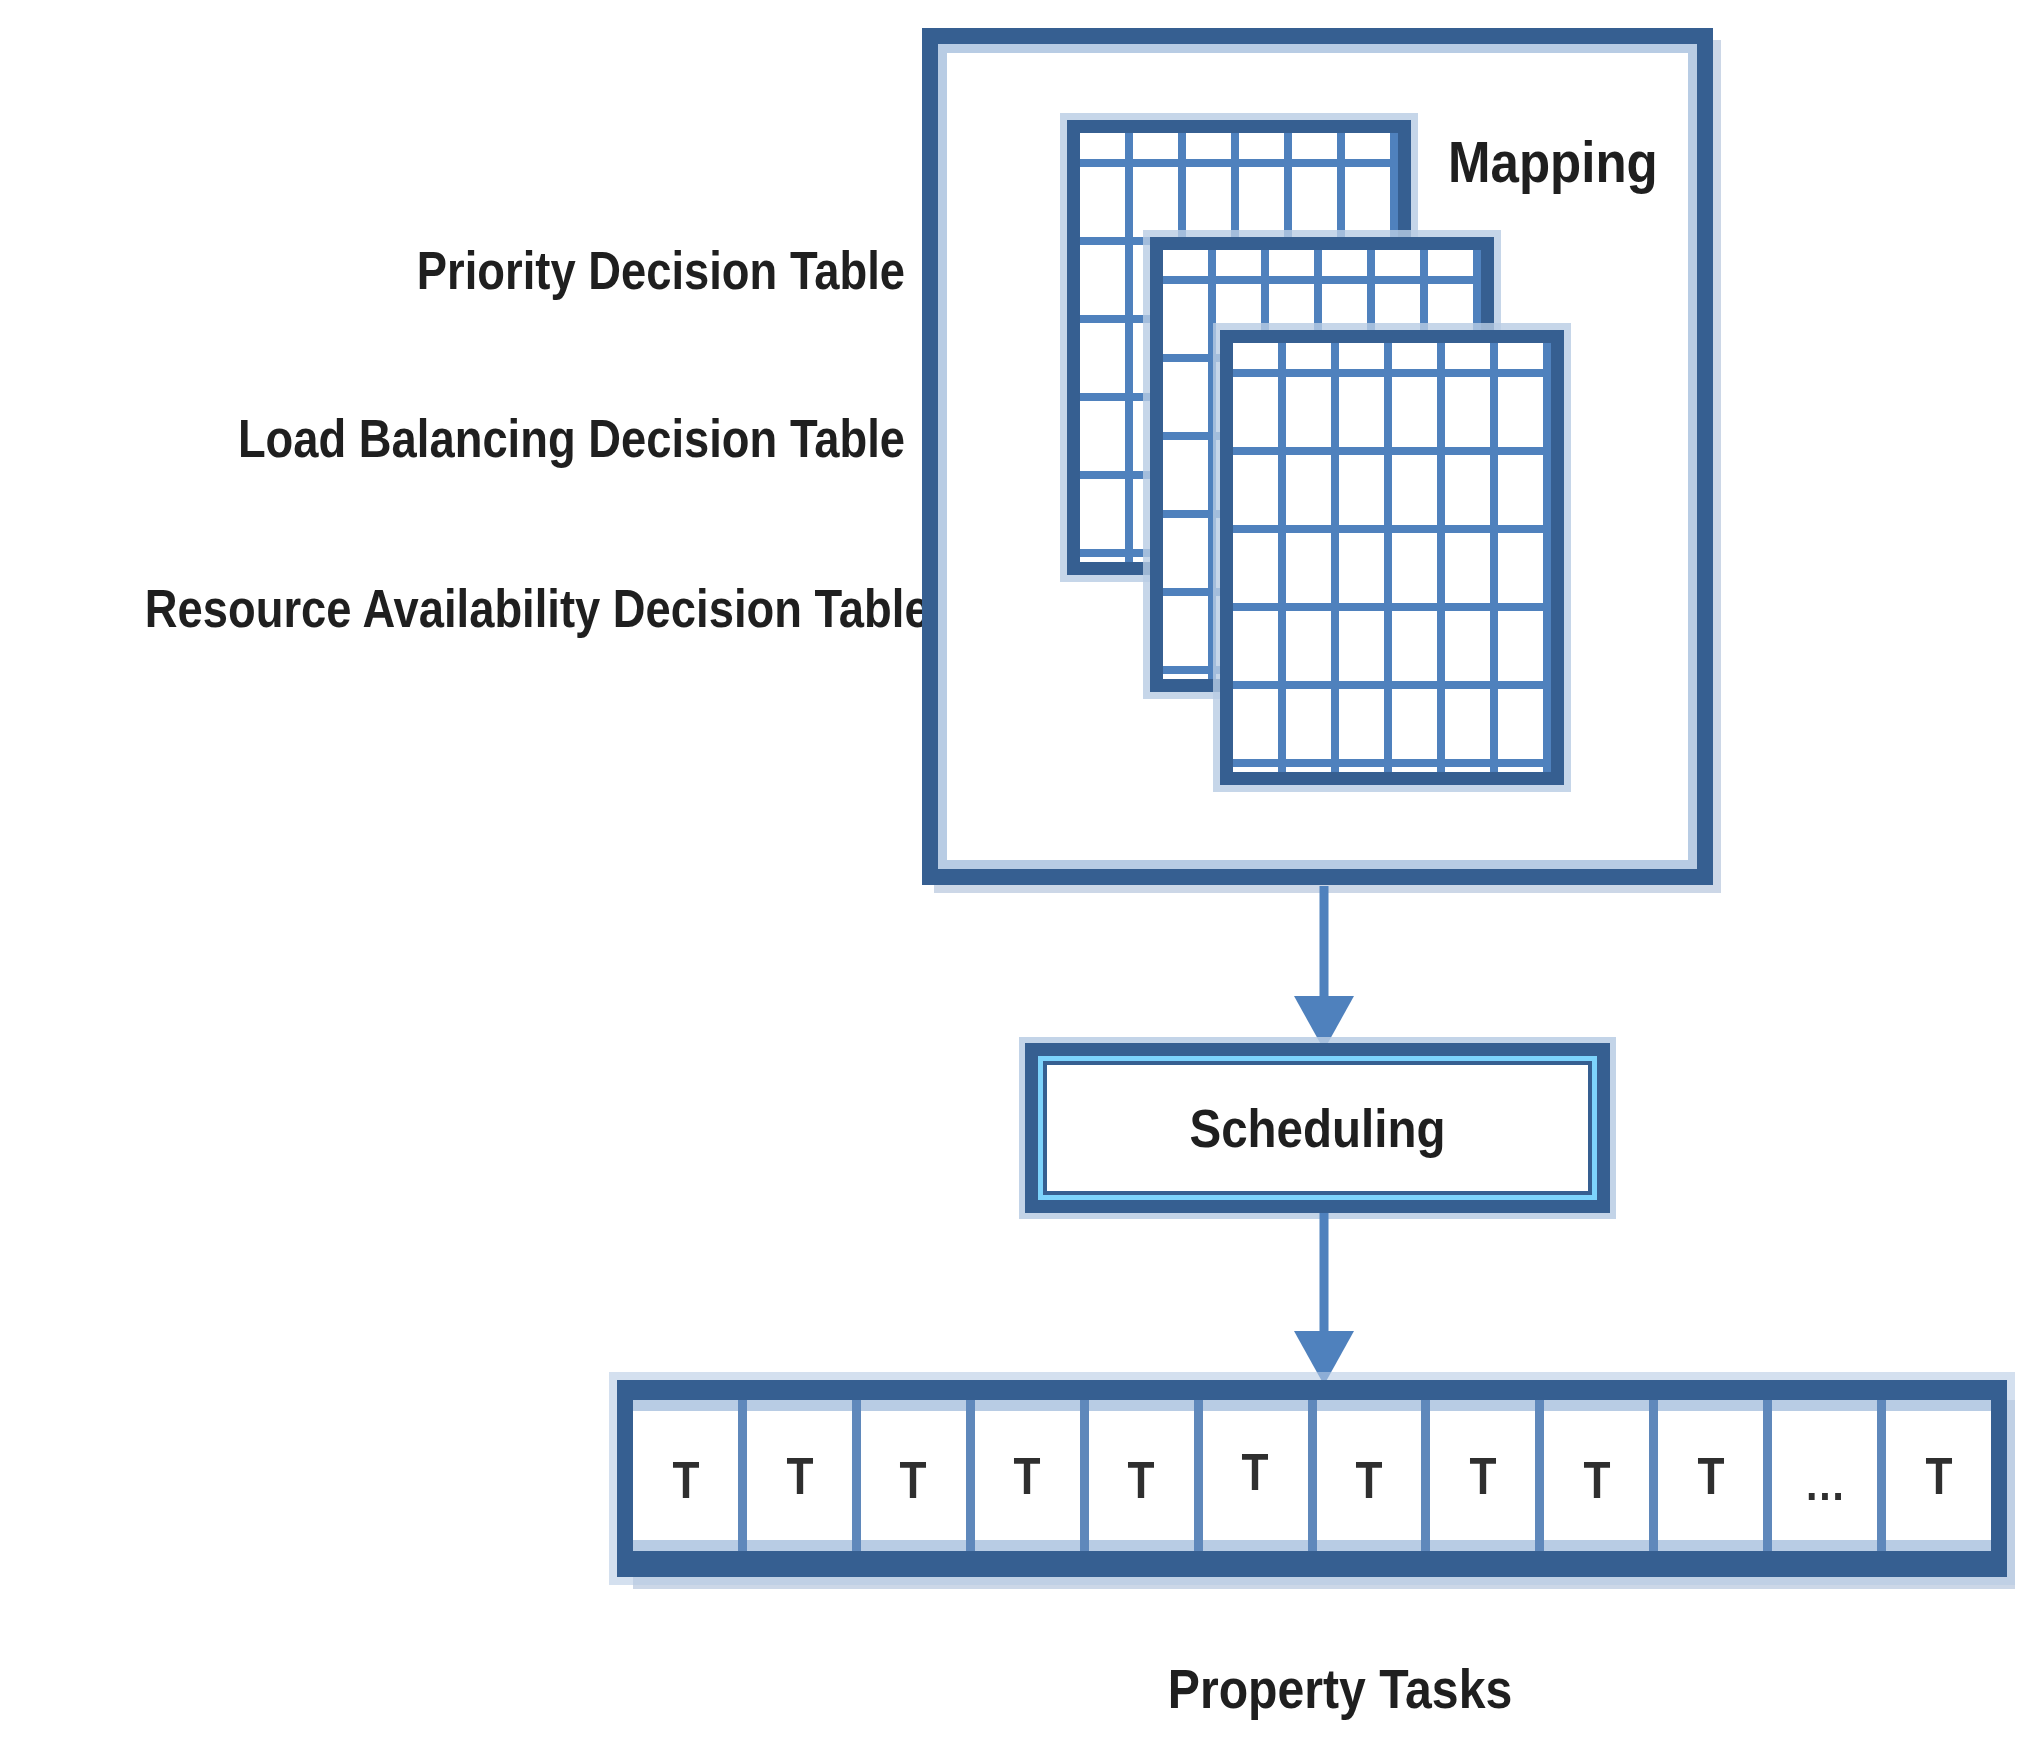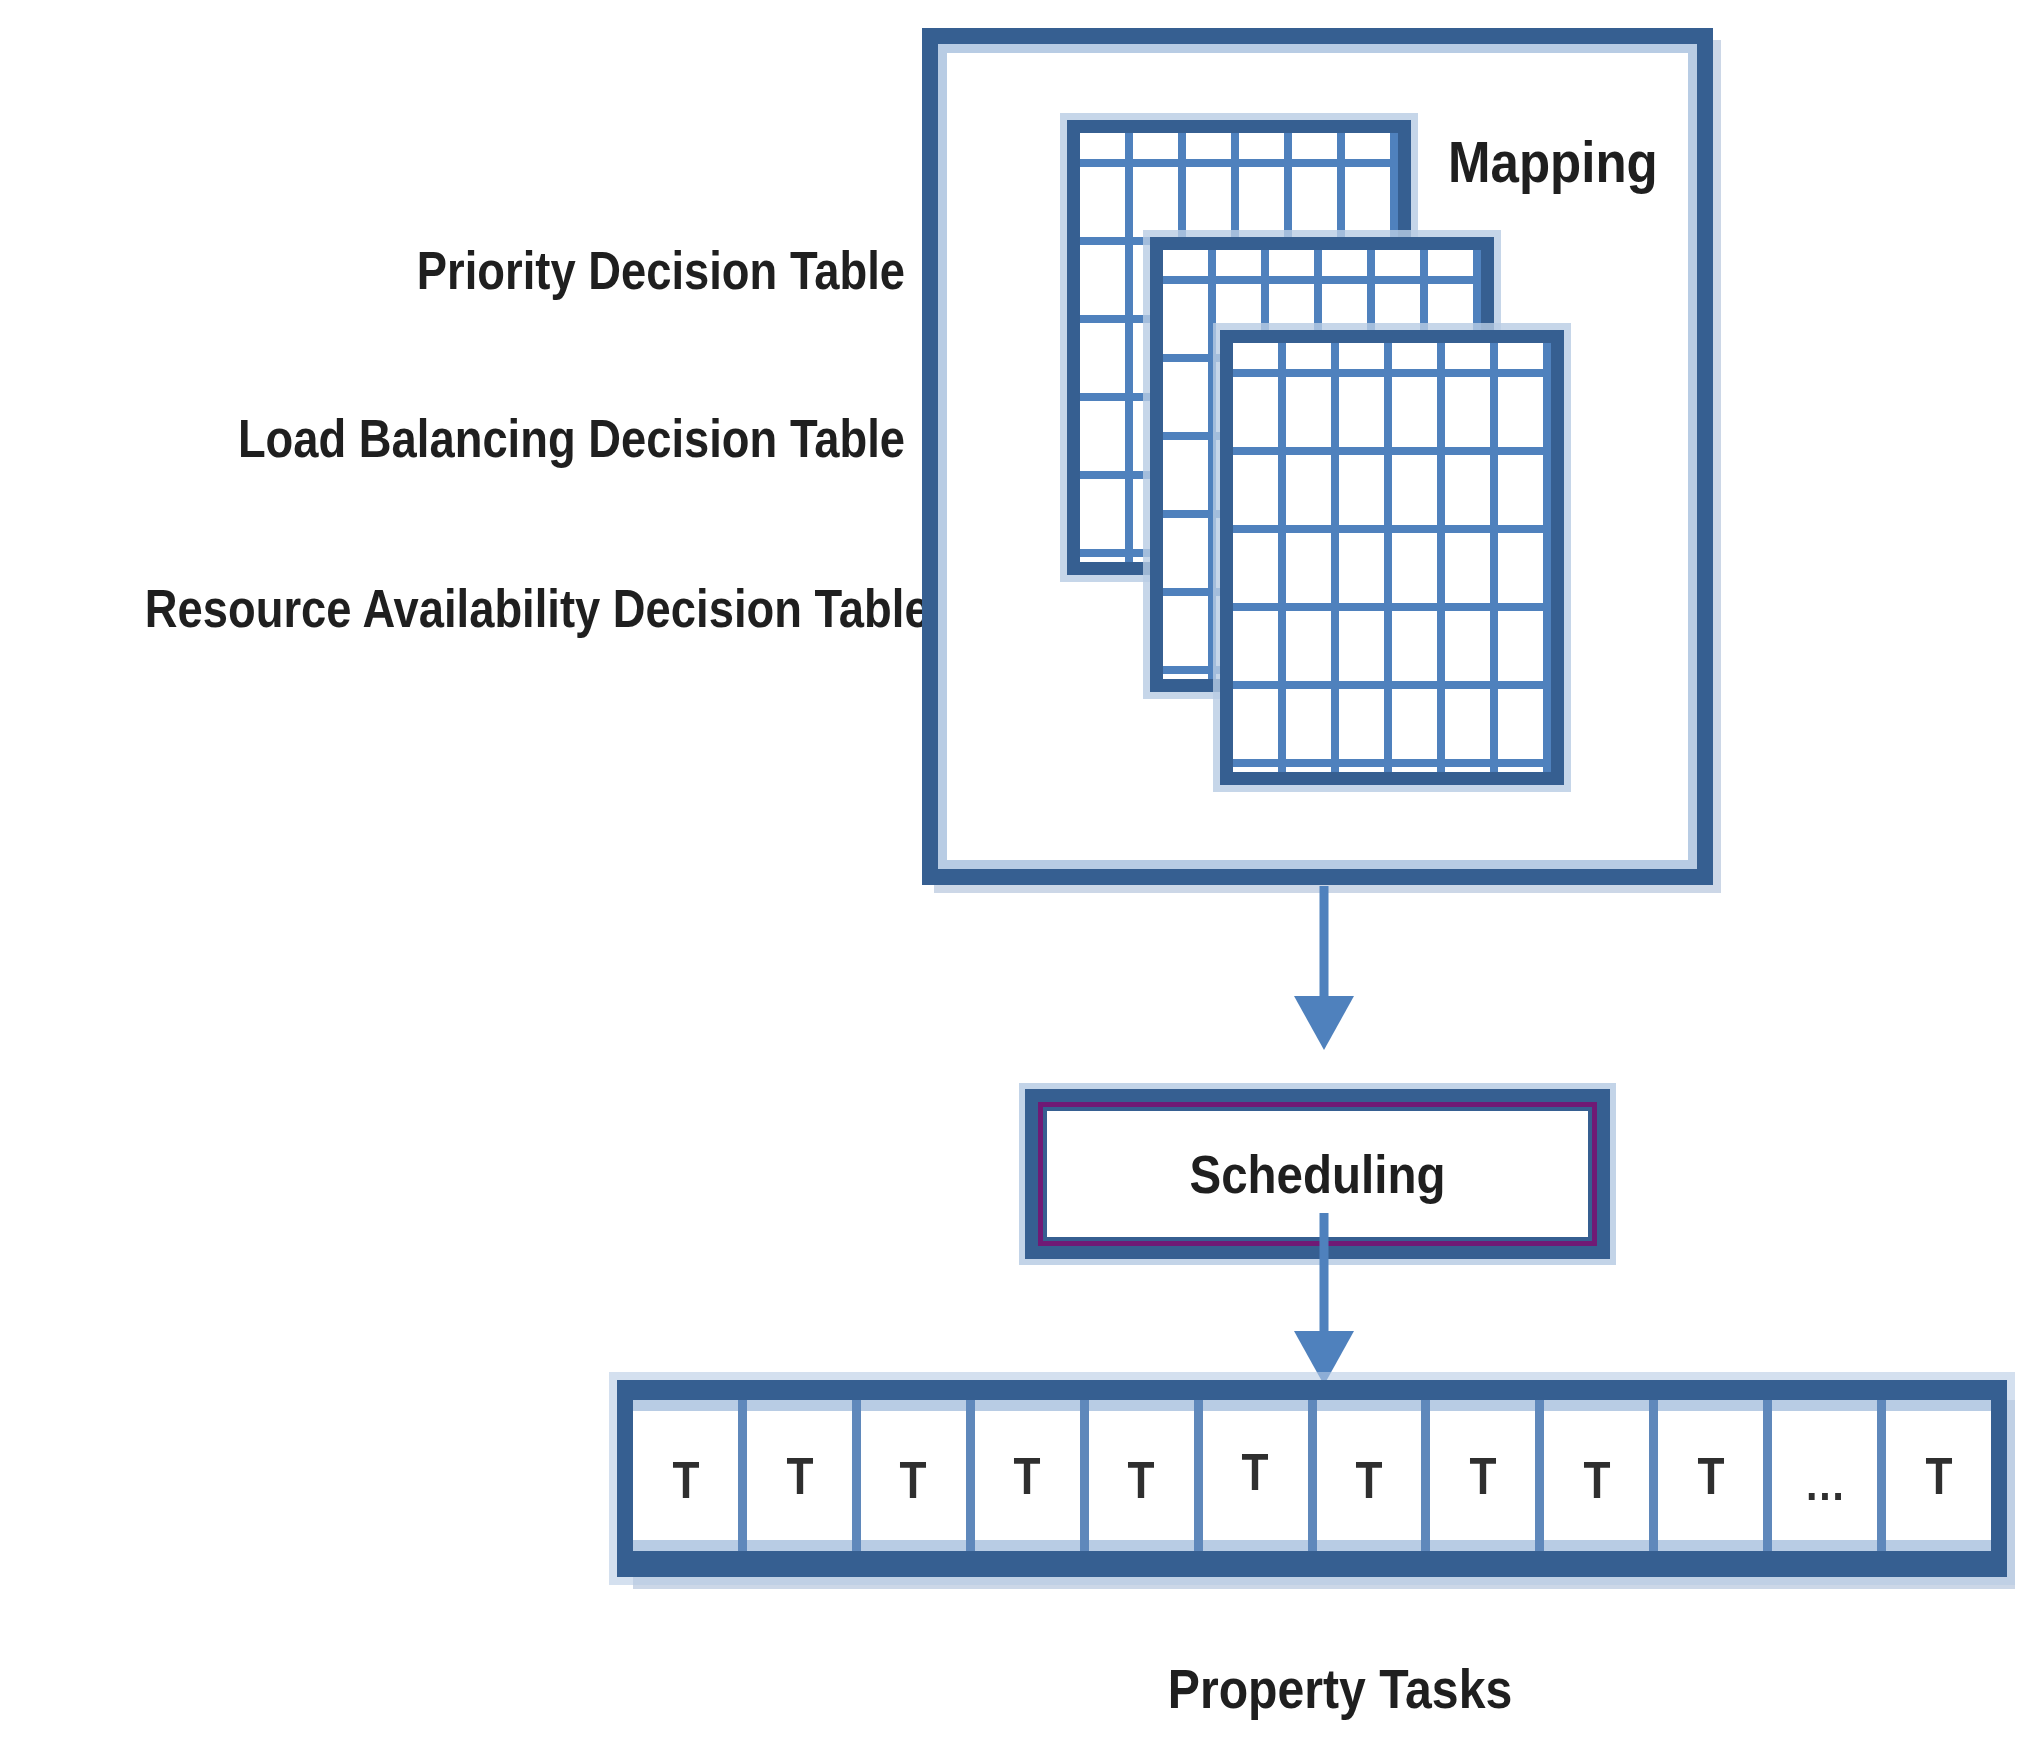--- a/index.html
+++ b/index.html
@@ -65,23 +65,22 @@
   #arrow1 .shaft{height:114px;}
   #arrow1 .head{top:110px;}
   #arrow2{left:1294px;top:1213px;width:60px;height:172px;}
   #arrow2 .shaft{height:122px;}
   #arrow2 .head{top:118px;}
   
   .sched-box{
     position:absolute;left:1025px;top:1043px;width:585px;height:170px;
     box-sizing:border-box;
     border:13px solid #365F91;
-    background:#701a75;
+    background:#7dd3fc;
     box-shadow:0 0 0 6px rgba(184,204,228,.85);
-    margin-top:46px;
   }
   .sched-inner{
     position:absolute;inset:5px;
     border:4px solid #365F91;
     background:#ffffff;
     display:flex;align-items:center;justify-content:center;
   }
   .sched-label{
     font-size:54px;font-weight:700;color:#1f1f1f;
     transform:scaleX(.88);

